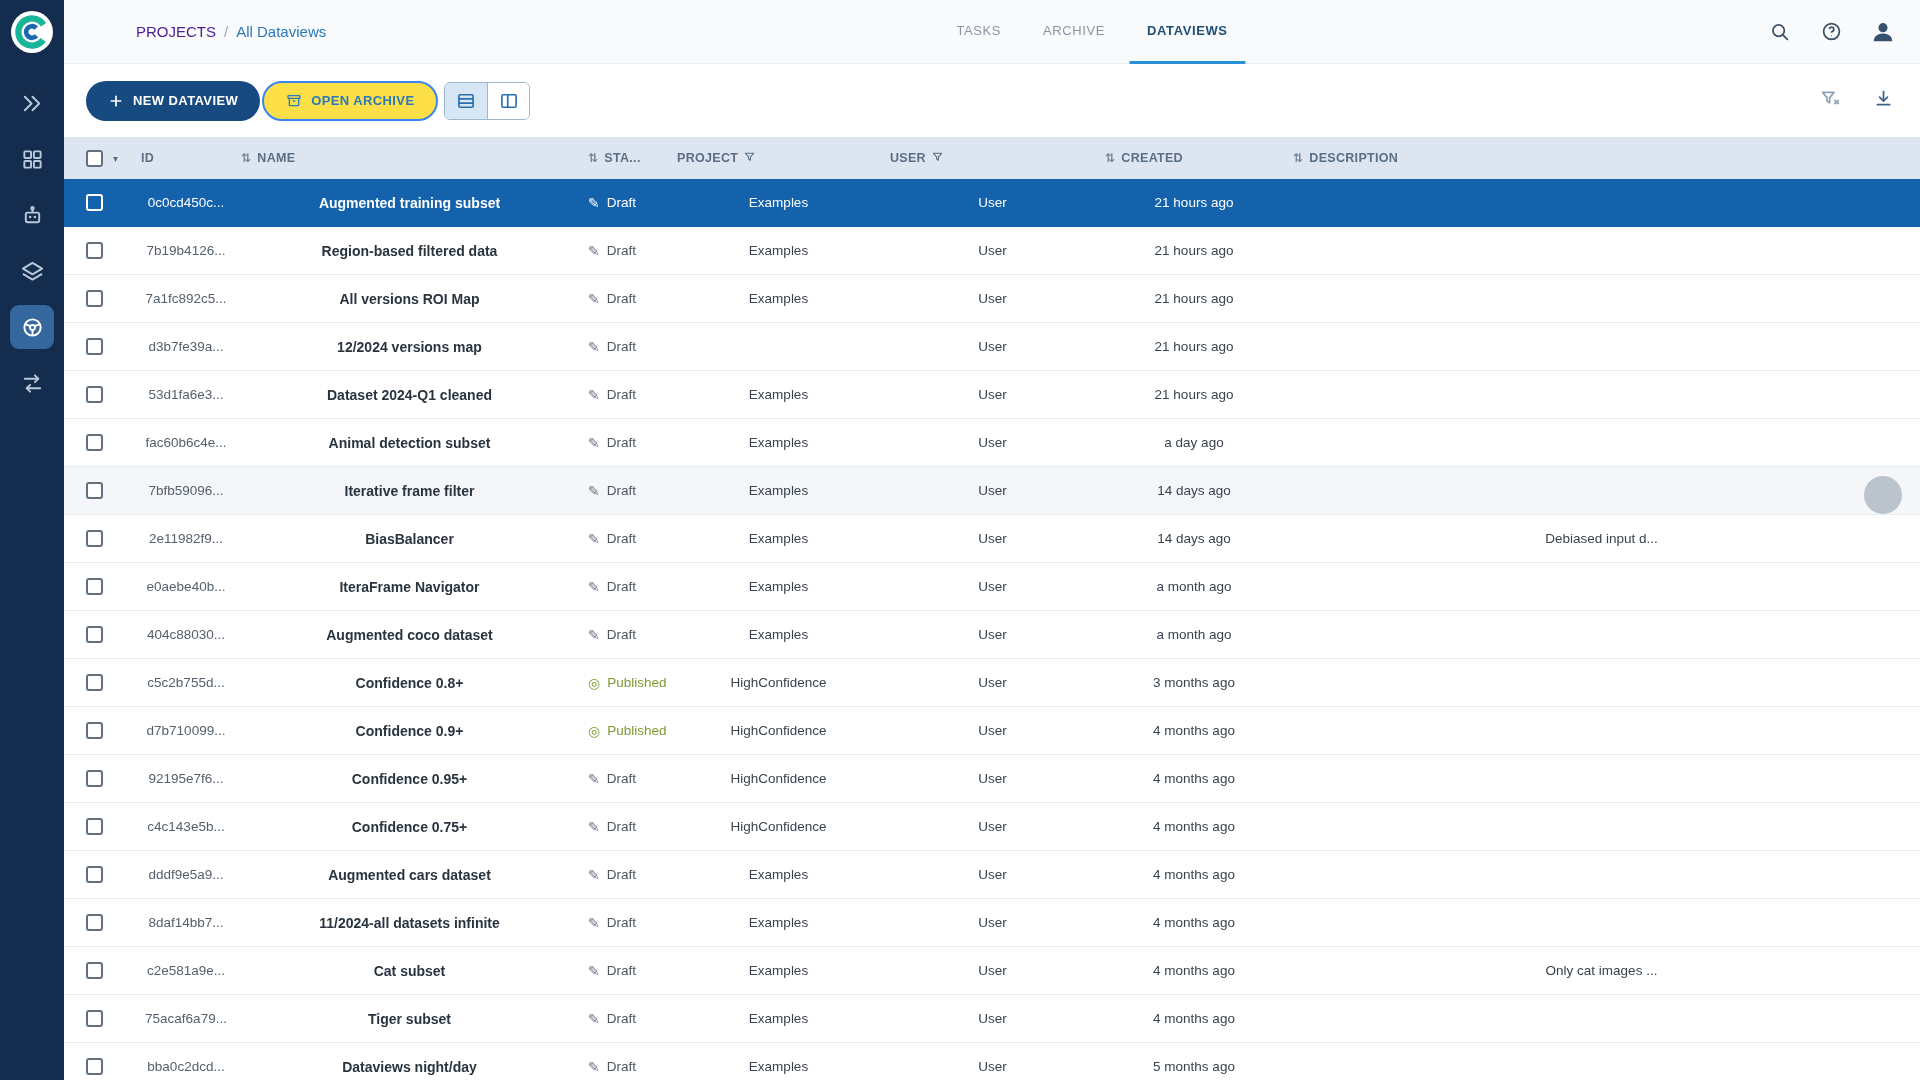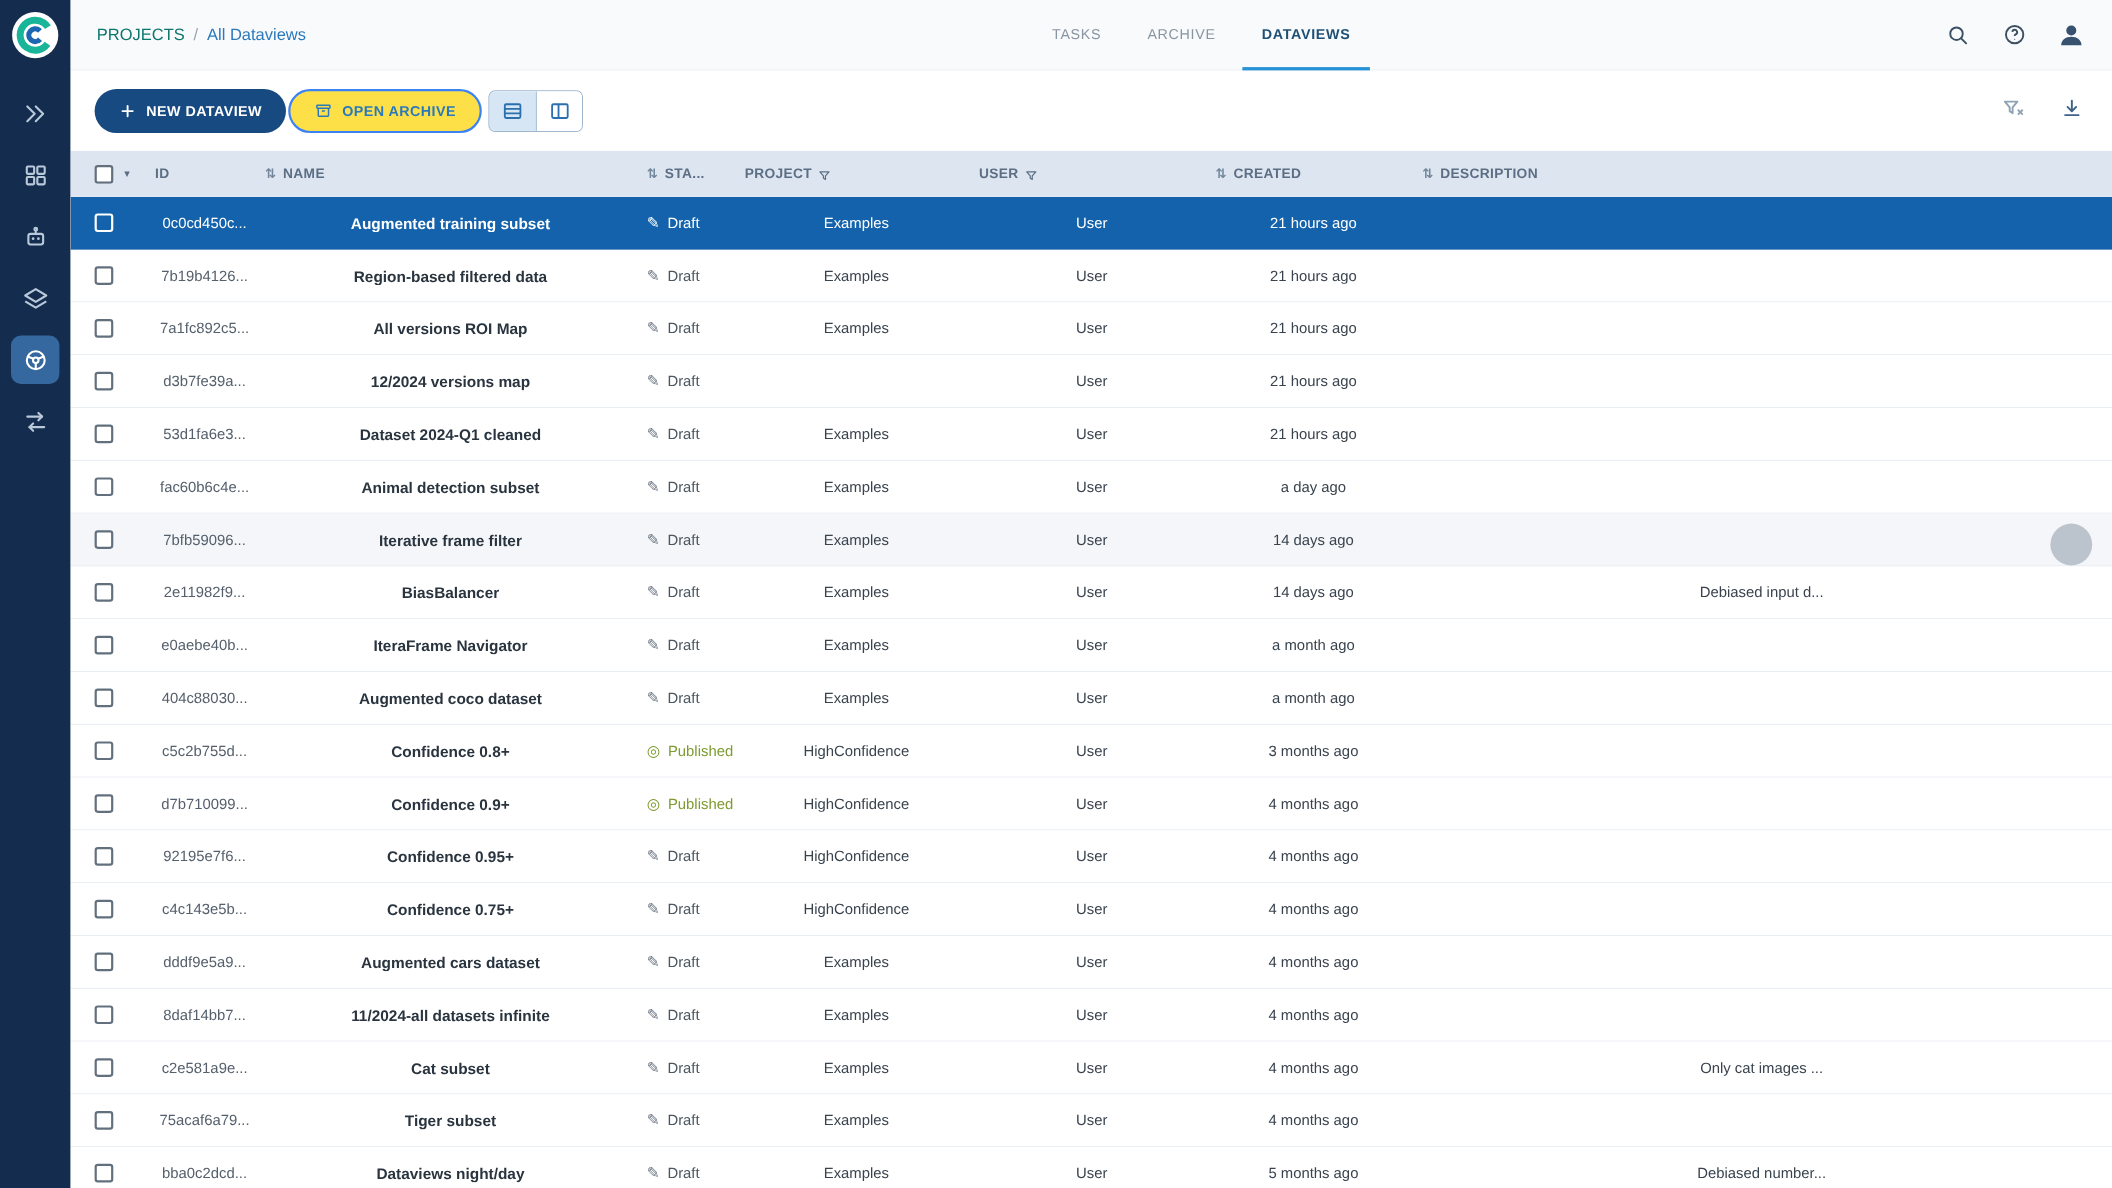--- a/index.html
+++ b/index.html
@@ -12,21 +12,21 @@
   .logo { width:42px; height:42px; border-radius:50%; background:#fff; margin:11px 0 22px; display:flex; align-items:center; justify-content:center; }
   .side-item { width:44px; height:44px; margin:6px 0; border-radius:9px; display:flex; align-items:center; justify-content:center; color:#b9c9da; cursor:pointer; }
   .side-item.active { background:#35689e; color:#ffffff; }
   .side-item svg { width:23px; height:23px; }
 
   
   .main { flex:1; display:flex; flex-direction:column; min-width:0; }
 
   .topbar { height:64px; background:#f8fafc; display:flex; align-items:center; padding:0 24px; position:relative; border-bottom:1px solid #eef2f6; flex-shrink:0; }
   .breadcrumb { font-size:15px; display:flex; align-items:center; gap:8px; }
-  .breadcrumb .root { color:#0f766e; }
+  .breadcrumb .root { color:#4c1d95;margin-left:48px; }
   .breadcrumb .sep { color:#9aa6b3; }
   .breadcrumb .current { color:#2a79bb; cursor:pointer; }
   .tabs { position:absolute; left:1028px; transform:translateX(-50%); height:64px; display:flex; gap:6px; }
   .tab { padding:0 18px; display:flex; align-items:center; font-size:13px; letter-spacing:.6px; color:#8a95a3; border-bottom:3px solid transparent; cursor:pointer; font-weight:500; }
   .tab.active { color:#1f5074; font-weight:700; border-bottom-color:#2793d6; }
   .top-actions { margin-left:auto; display:flex; align-items:center; gap:26px; color:#3d4f63; }
   .icon-btn { width:26px; height:26px; display:flex; align-items:center; justify-content:center; cursor:pointer; }
   .icon-btn svg { width:21px; height:21px; }
   .avatar svg { width:26px; height:26px; }
 
@@ -43,21 +43,21 @@
   .view-toggle svg { width:20px; height:20px; }
   .toolbar-right { margin-left:auto; display:flex; align-items:center; gap:32px; }
   .tool-icon { color:#8fa3b5; cursor:pointer; }
   .tool-icon.dl { color:#3d6388; }
   .tool-icon svg { width:21px; height:21px; }
 
   
   .table { flex:1; overflow:hidden; display:flex; flex-direction:column; background:#fff; }
   .grid { display:grid; grid-template-columns:77px 100px 347px 89px 213px 215px 188px minmax(0,1fr); align-items:center; }
   .thead { height:42px; background:#dde6f0; color:#5c6e84; font-size:12.5px; font-weight:700; letter-spacing:.3px; flex-shrink:0; }
-  .th { display:flex; align-items:flex-end; gap:6px; white-space:nowrap; overflow:hidden; }
+  .th { display:flex; align-items:flex-start; gap:6px; white-space:nowrap; overflow:hidden; }
   .sort { font-family:"DejaVu Sans",sans-serif; font-size:12px; color:#72869c; }
   .caret { font-size:10px; color:#5c6e84; margin-left:4px; }
   .funnel { display:inline-flex; }
   .funnel svg { width:11px; height:11px; }
   .cell-check { padding-left:22px; display:flex; align-items:center; }
   .checkbox { width:17px; height:17px; border:2px solid #62707e; border-radius:3px; background:#fff; flex-shrink:0; cursor:pointer; }
 
   .tbody { flex:1; overflow:hidden;text-align:center; }
   .row { height:48px; border-bottom:1px solid #e8edf2; font-size:14px; cursor:pointer; background:#fff; }
   .row.hover { background:#f4f6f9; }
@@ -546,20 +546,19 @@
     </div>
     <div class="cell id">bba0c2dcd...</div>
     <div class="cell name">Dataviews night/day</div>
     <div class="cell status">
       <span class="status-ic">✎</span>
       <span>Draft</span>
     </div>
     <div class="cell project">Examples</div>
     <div class="cell user-cell">User</div>
     <div class="cell created">5 months ago</div>
-    <div class="cell desc">Debiased number...</div>
   </div>
         </div>
     </div>
   </div>
 </div>
 
 <div class="floating-btn"></div>
 
 </body></html>

